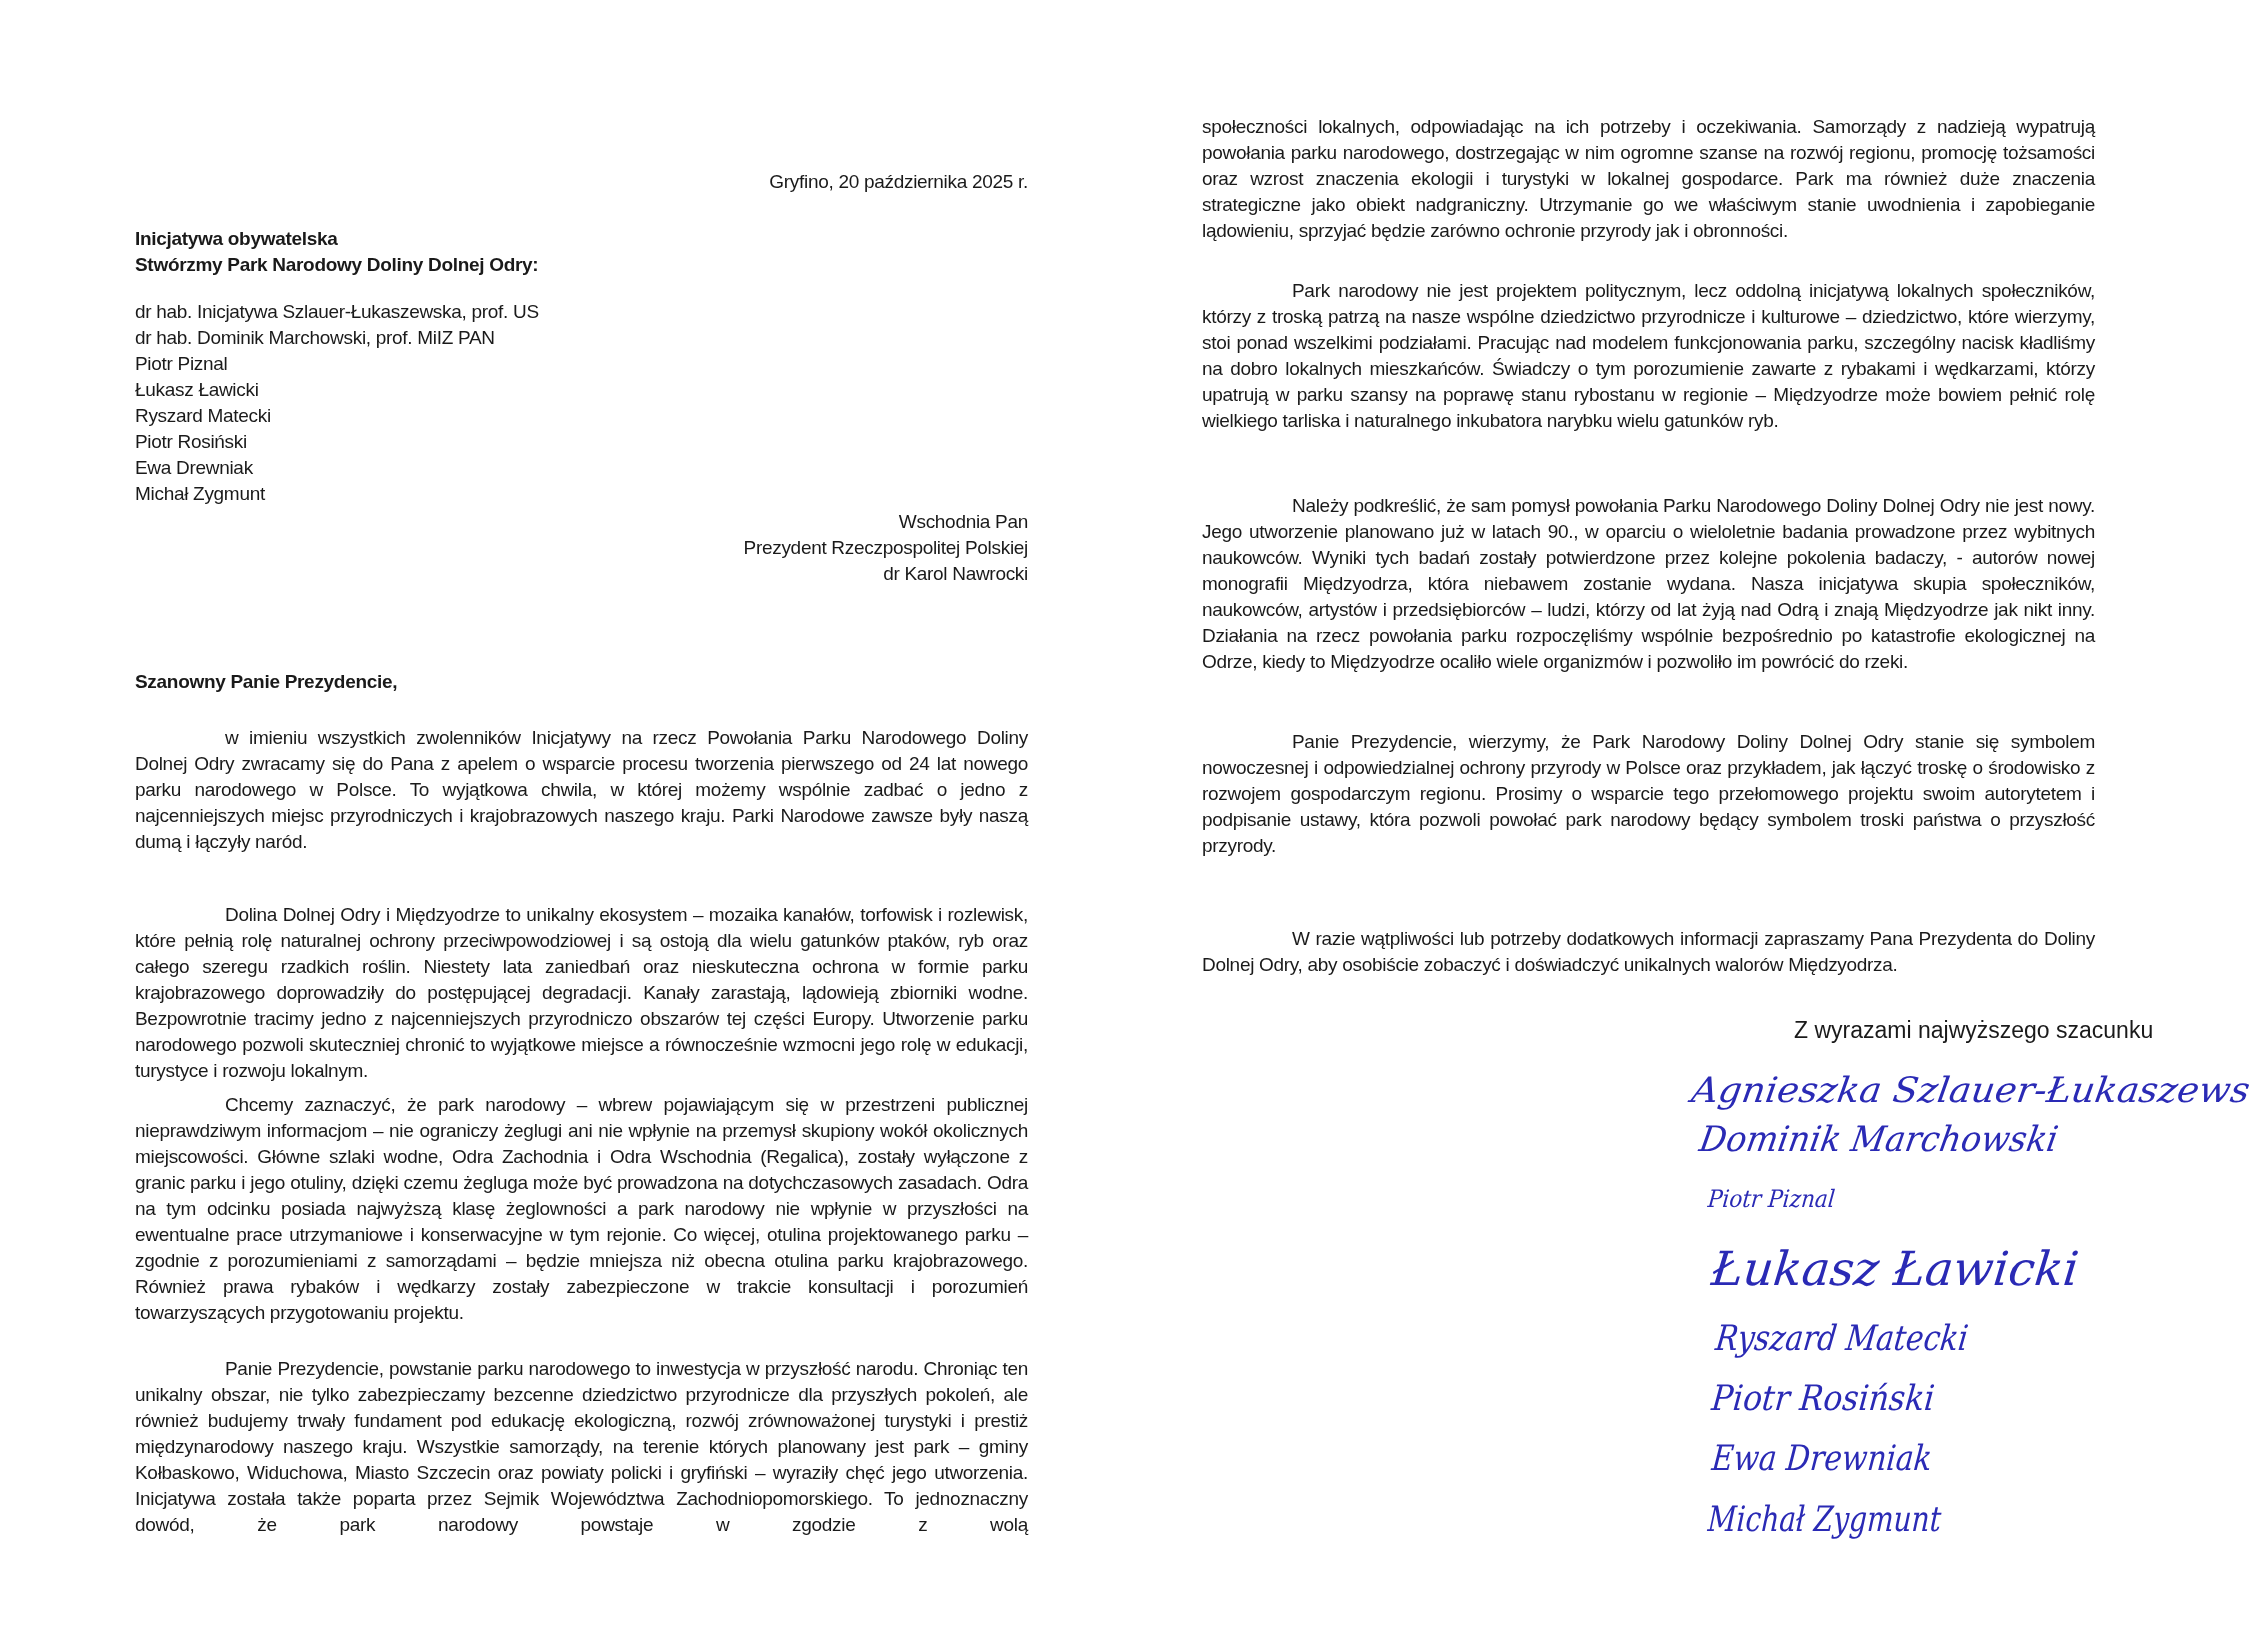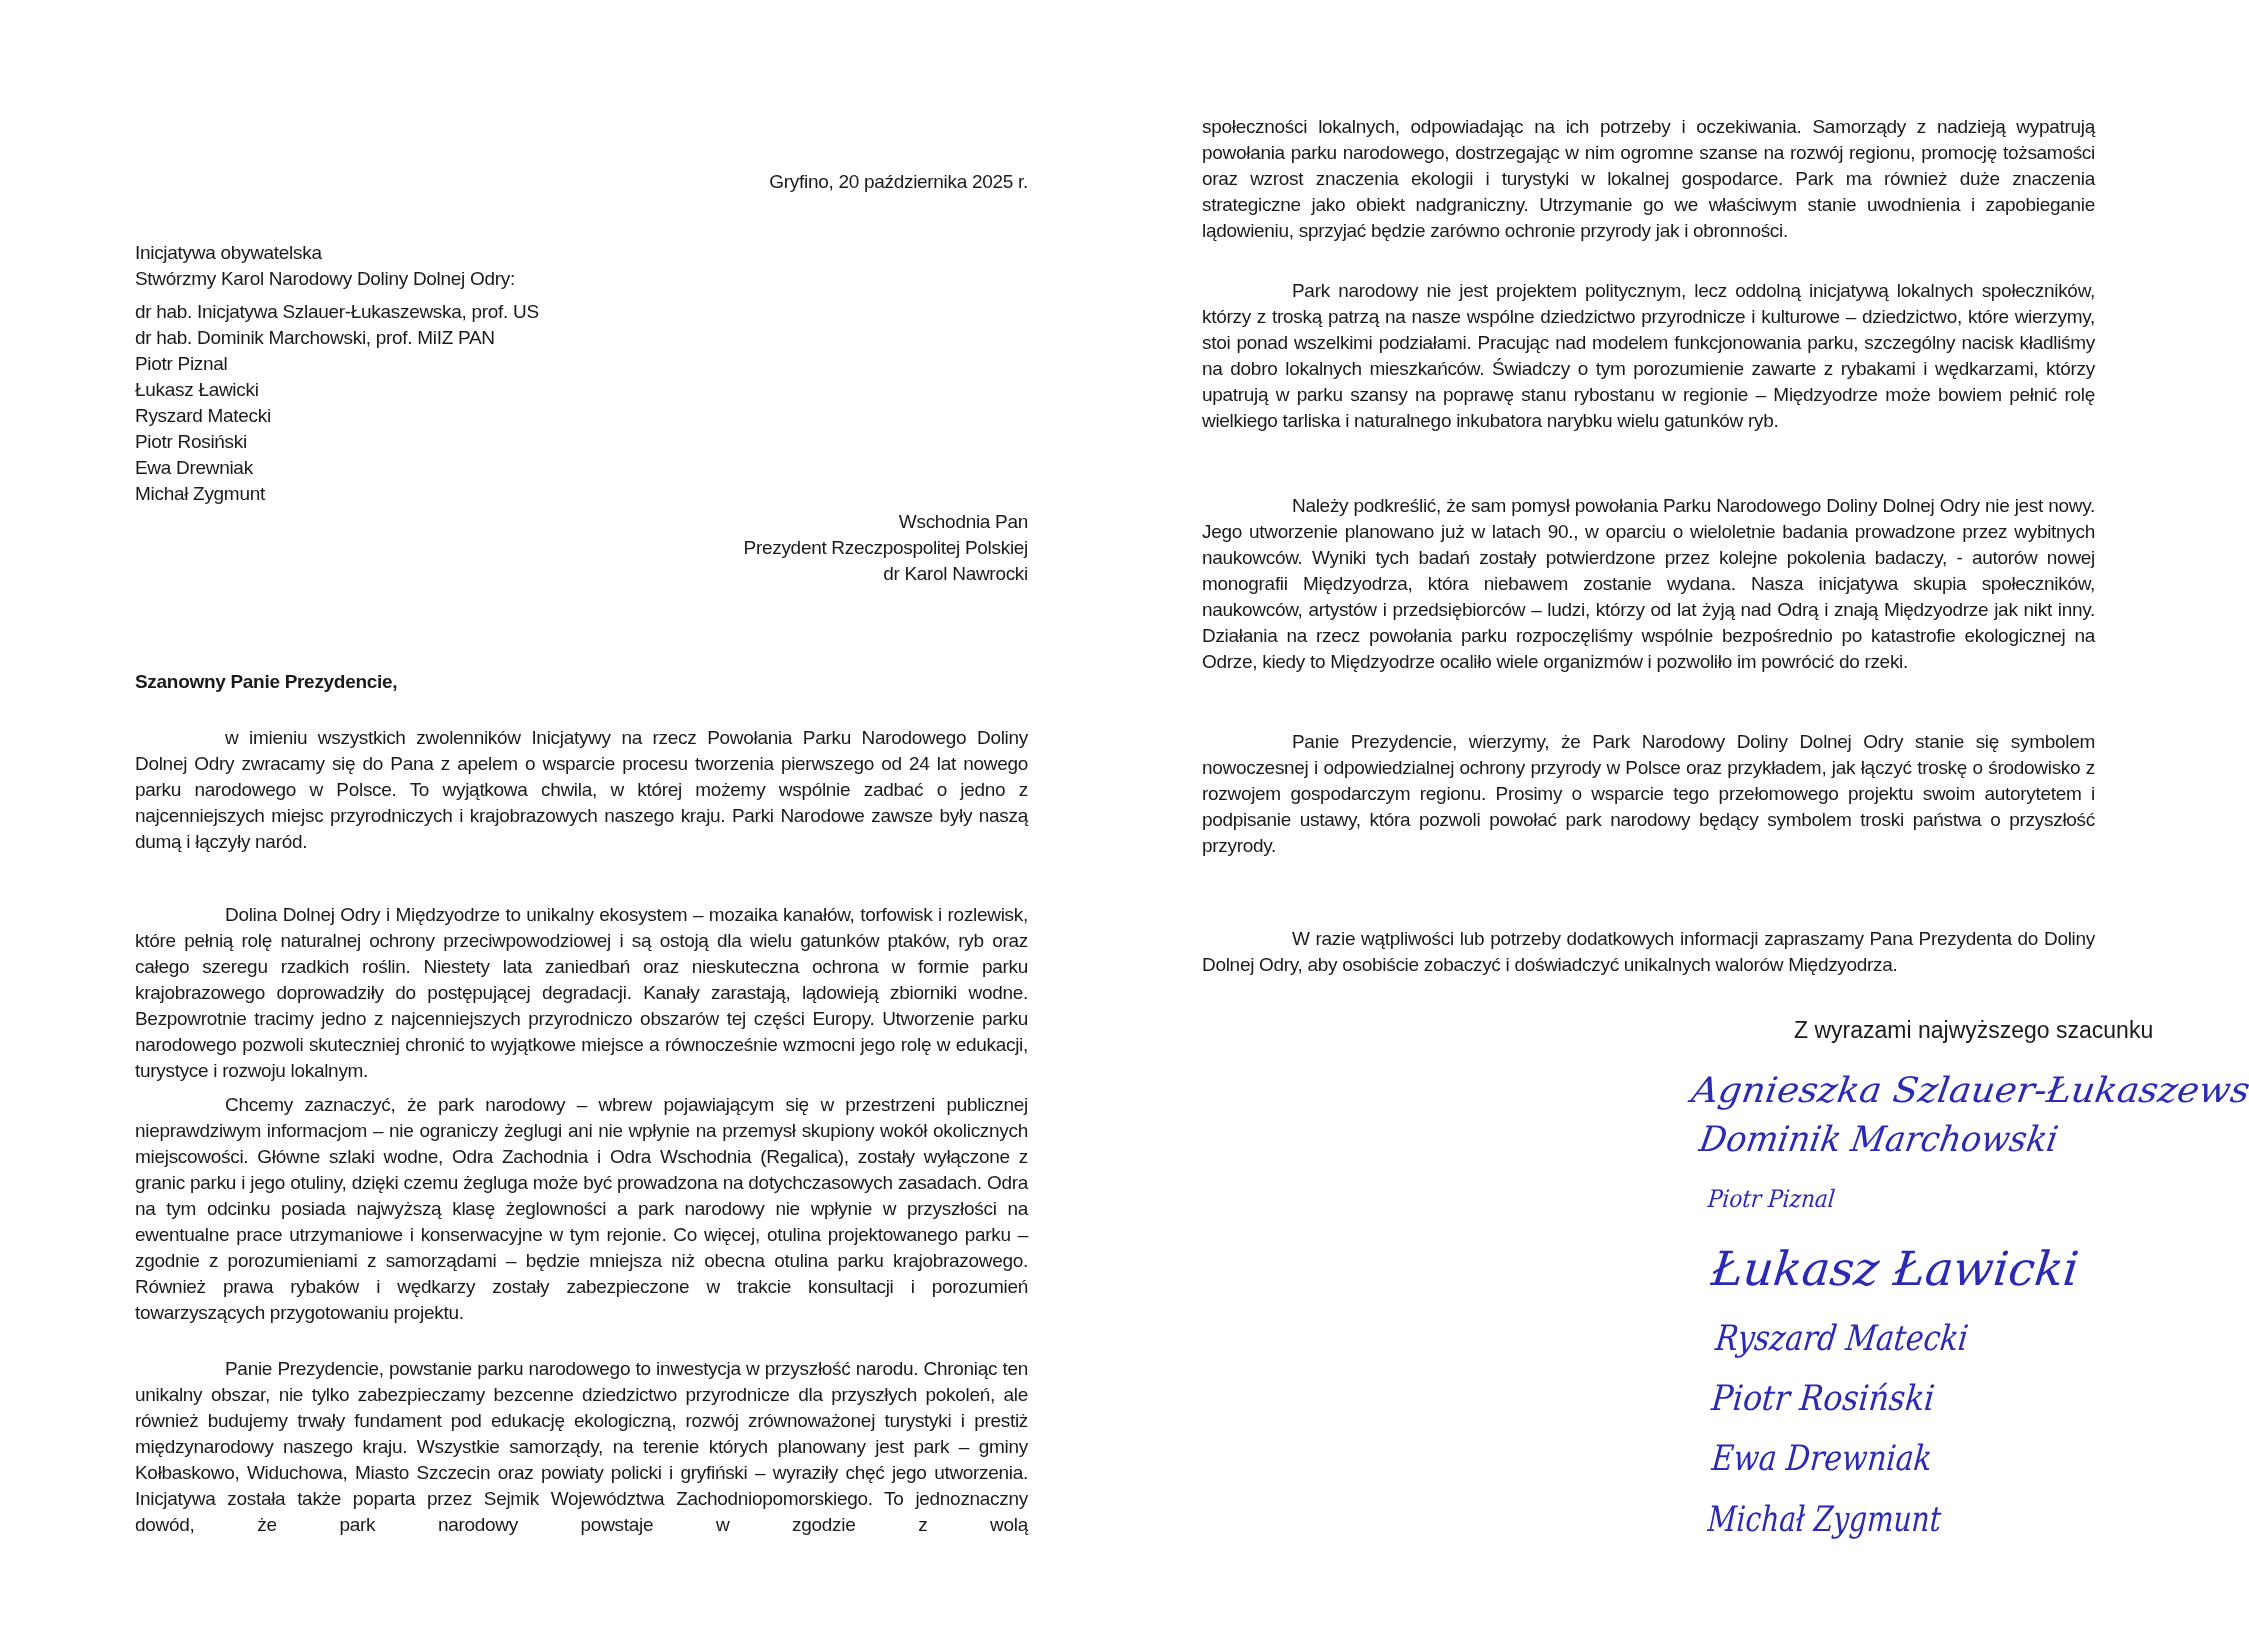--- a/index.html
+++ b/index.html
@@ -31,21 +31,21 @@
       letter-spacing: -0.3px;
     }
     .page-left .col { left: 135px; width: 893px; }
     .just {
       text-align: justify;
       margin: 0;
     }
     .indent { text-indent: 90px; }
 
     .date { top: 129px; left: 135px; width: 893px; text-align: right; }
-    .initiative { top: 200px; left: 135px; width: 893px; }
+    .initiative { top: 186px; left: 135px; width: 893px; font-weight: bold; }
     .signers { top: 259px; left: 135px; width: 893px; }
     .signers div, .initiative div, .recipient div { white-space: nowrap; }
     .recipient { top: 469px; left: 135px; width: 893px; text-align: right; }
     .salutation { top: 629px; left: 135px; font-weight: bold; }
 
     .p-block { position: absolute; left: 135px; width: 893px; }
     .p1 { top: 685px; }
     .p2 { top: 862px; }
     .p3 { top: 1052px; }
     .p4 { top: 1316px; }
@@ -70,21 +70,21 @@
     }
   </style>
 </head>
 <body>
 
 <div class="page page-left">
   <div class="col date">Gryfino, 20 października 2025 r.</div>
 
   <div class="col initiative">
     <div>Inicjatywa obywatelska</div>
-    <div>Stwórzmy Karol Narodowy Doliny Dolnej Odry:</div>
+    <div>Stwórzmy Park Narodowy Doliny Dolnej Odry:</div>
   </div>
 
   <div class="col signers">
     <div>dr hab. Inicjatywa Szlauer-Łukaszewska, prof. US</div>
     <div>dr hab. Dominik Marchowski, prof. MiIZ PAN</div>
     <div>Piotr Piznal</div>
     <div>Łukasz Ławicki</div>
     <div>Ryszard Matecki</div>
     <div>Piotr Rosiński</div>
     <div>Ewa Drewniak</div>

